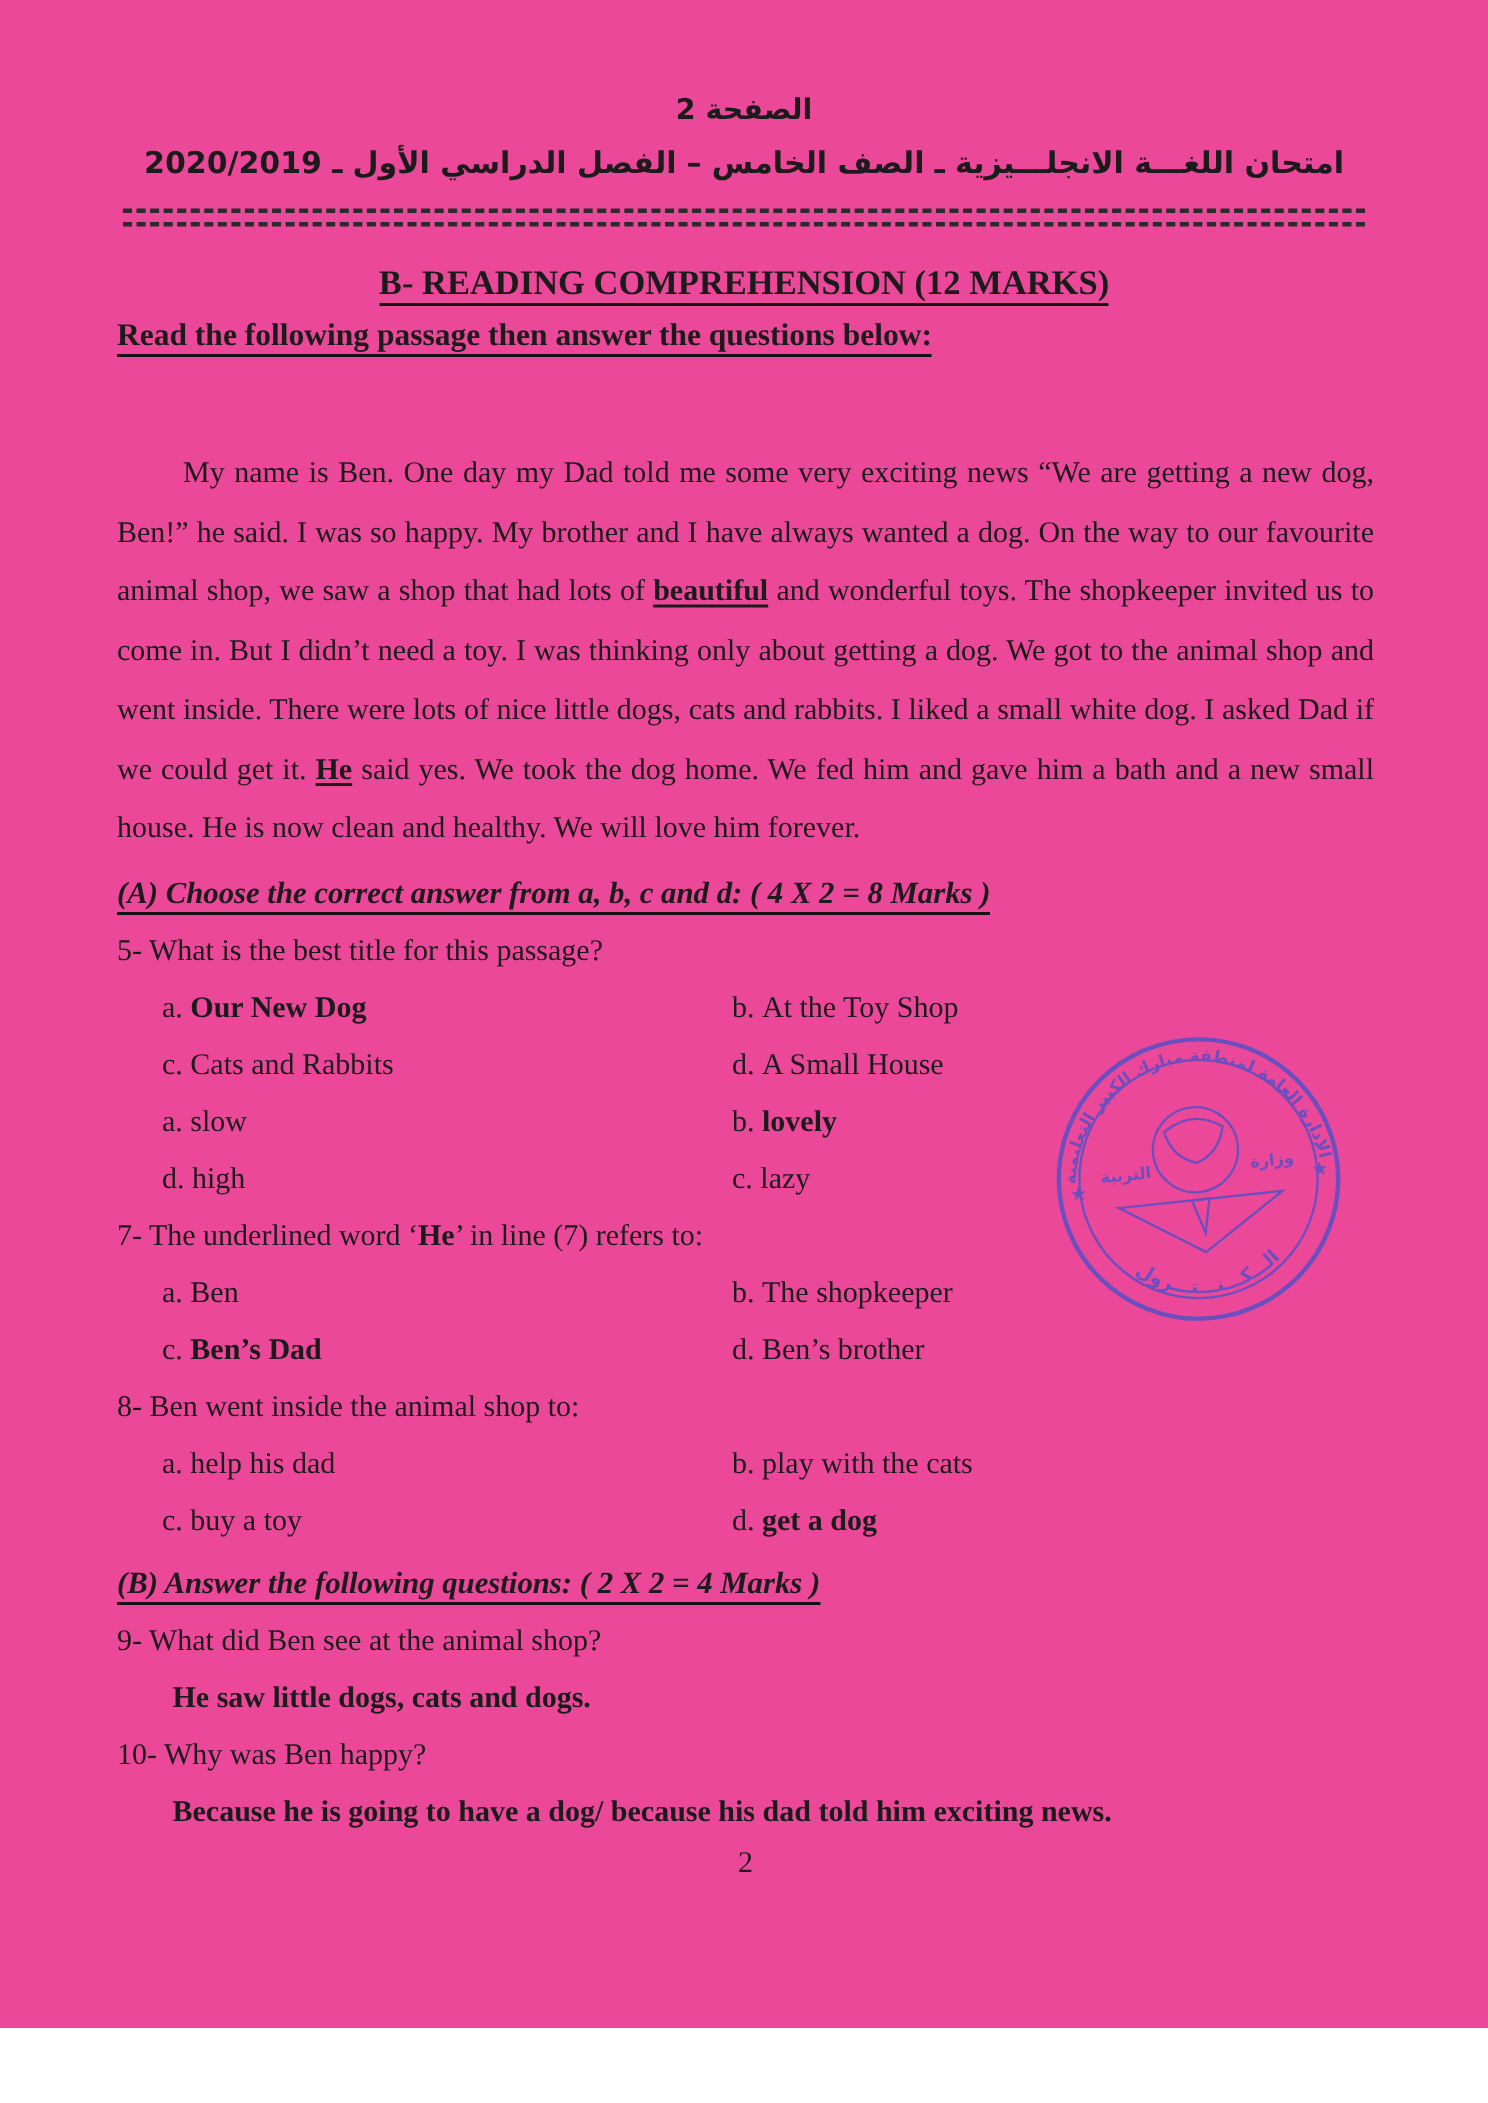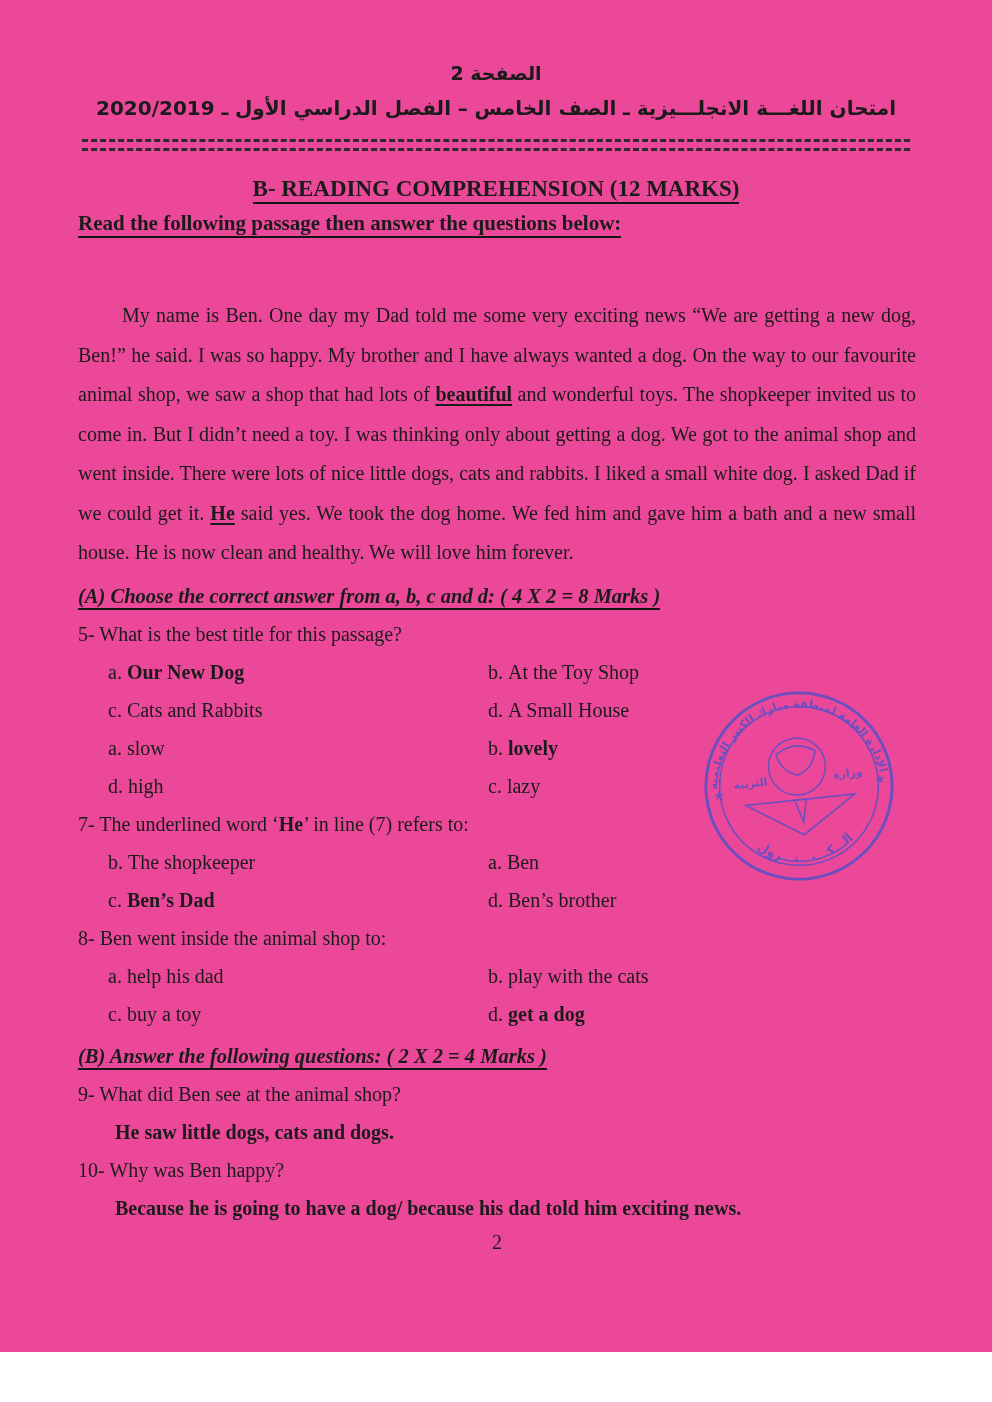--- a/index.html
+++ b/index.html
@@ -96,22 +96,22 @@
           <div class="opts">
             <div class="opt"><span>a.&nbsp;</span><span>slow</span></div>
             <div class="opt"><span>b.&nbsp;</span><span class="b">lovely</span></div>
             <div class="opt"><span>d.&nbsp;</span><span>high</span></div>
             <div class="opt"><span>c.&nbsp;</span><span>lazy</span></div>
           </div>
         </div>
         <div class="q-block">
           <div class="q-prompt"><span>7- The underlined word ‘</span><span class="b ">He</span><span>’ in line (7) refers to:</span></div>
           <div class="opts">
+            <div class="opt"><span>a.&nbsp;</span><span>Ben</span></div>
             <div class="opt"><span>b.&nbsp;</span><span>The shopkeeper</span></div>
-            <div class="opt"><span>a.&nbsp;</span><span>Ben</span></div>
             <div class="opt"><span>c.&nbsp;</span><span class="b">Ben’s Dad</span></div>
             <div class="opt"><span>d.&nbsp;</span><span>Ben’s brother</span></div>
           </div>
         </div>
         <div class="q-block">
           <div class="q-prompt"><span>8- Ben went inside the animal shop to:</span></div>
           <div class="opts">
             <div class="opt"><span>a.&nbsp;</span><span>help his dad</span></div>
             <div class="opt"><span>b.&nbsp;</span><span>play with the cats</span></div>
             <div class="opt"><span>c.&nbsp;</span><span>buy a toy</span></div>

